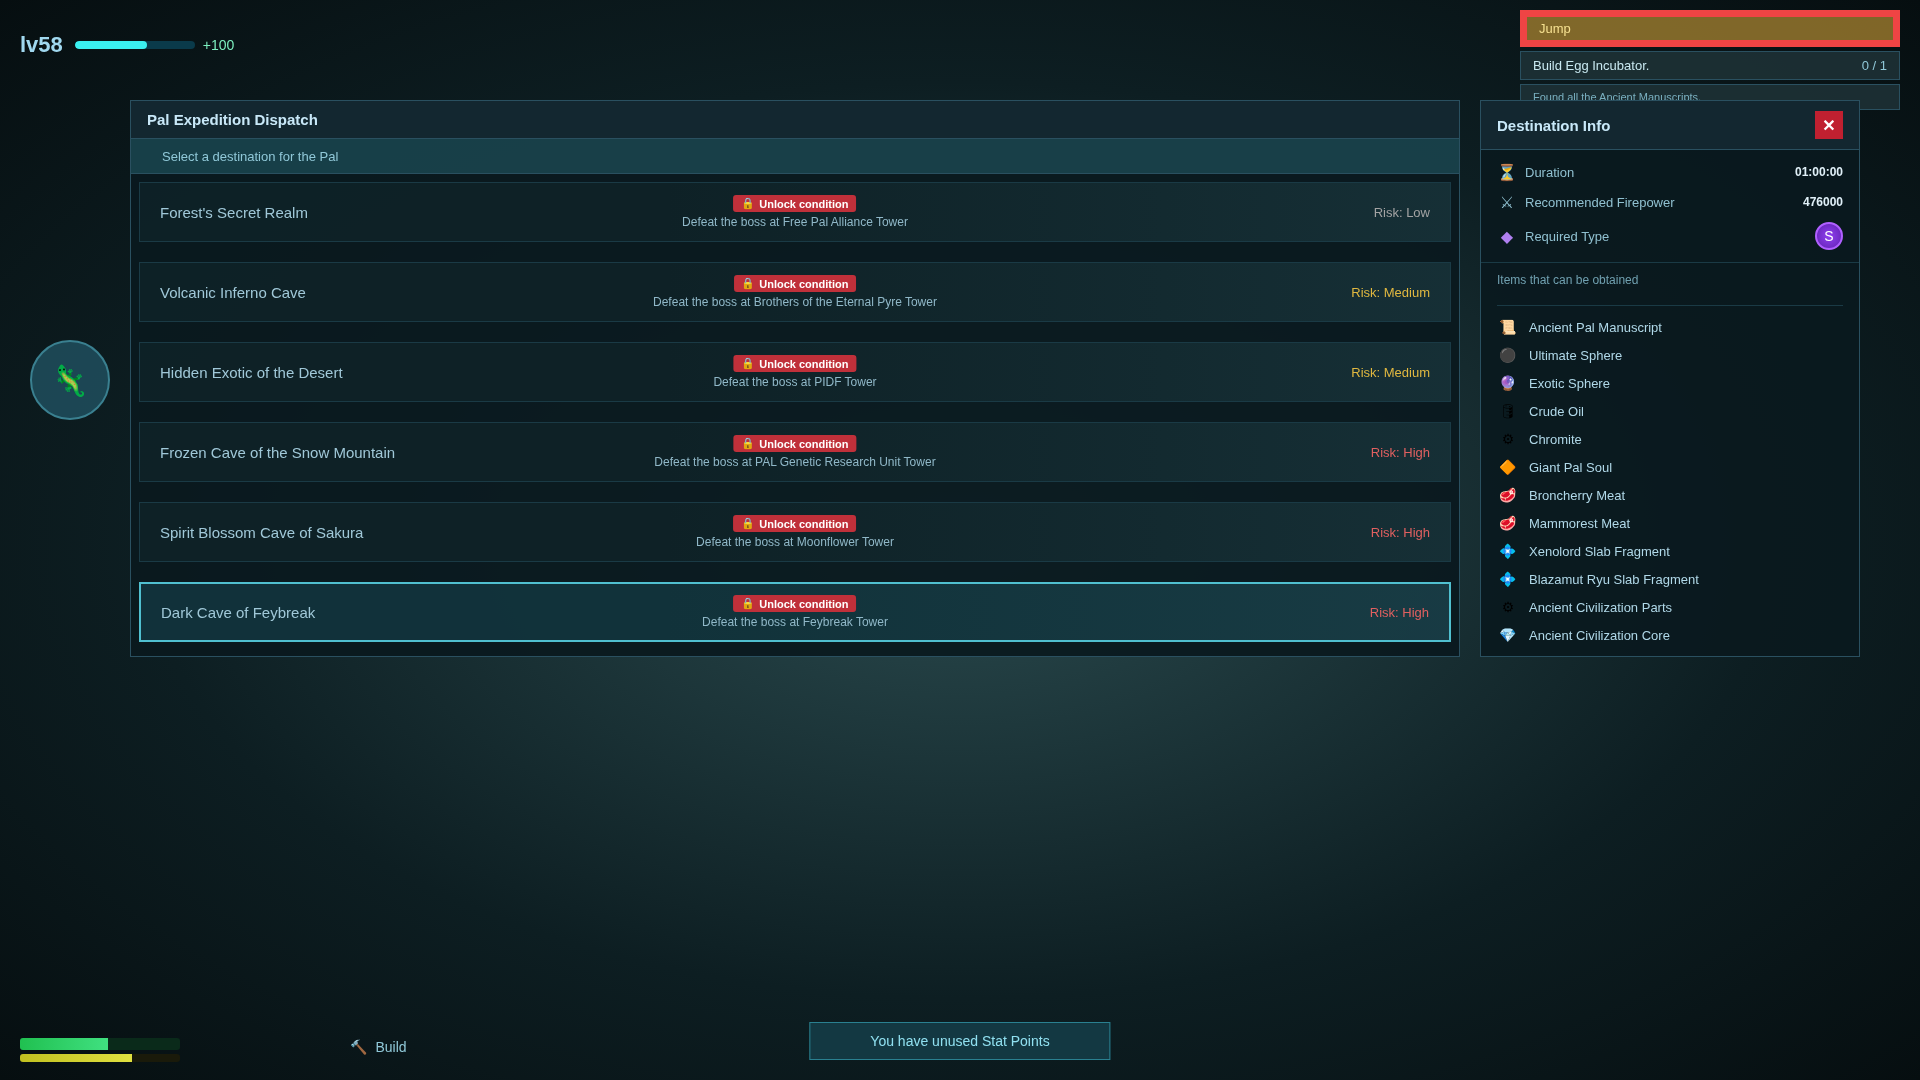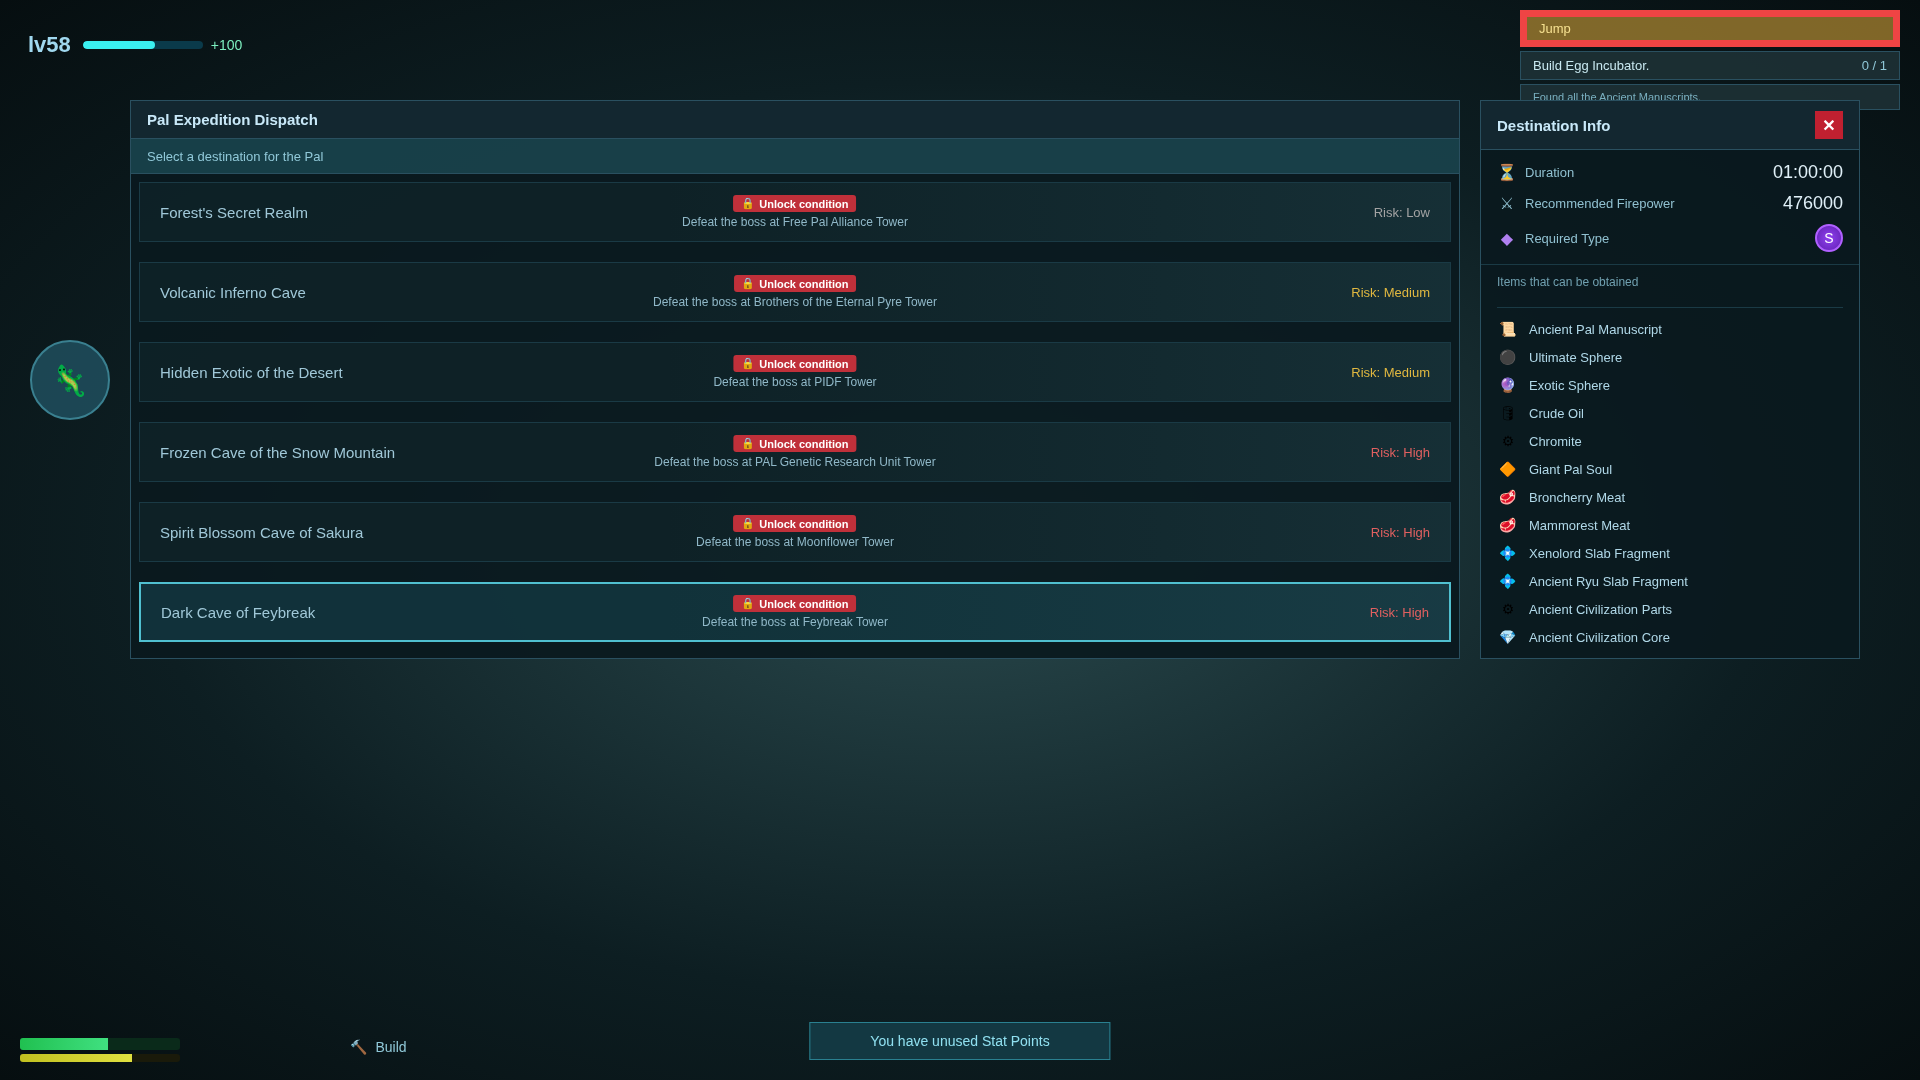--- a/index.html
+++ b/index.html
@@ -16,21 +16,21 @@
     .bg {
       position: absolute;
       inset: 0;
       background: radial-gradient(ellipse at 50% 50%, #2a4a4e 0%, #0d1e22 60%, #060e10 100%);
     }
 
     
     .top-hud {
       position: absolute;
       top: 0;
-      left: 8px;
+      left: 0;
       right: 0;
       height: 90px;
       display: flex;
       align-items: center;
       padding: 0 20px;
     }
 
     .level-badge {
       display: flex;
       align-items: center;
@@ -117,21 +117,21 @@
     }
     .panel-header-title {
       color: #c8e8f8;
       font-size: 15px;
       font-weight: 600;
     }
 
     .panel-subtitle {
       background: rgba(30, 80, 90, 0.7);
       border-bottom: 1px solid #2a5060;
-      padding: 8px 16px;
+      padding: 8px 31px;
     }
     .panel-subtitle-text {
       color: #90c8d8;
       font-size: 13px;
     }
 
     .destination-list {
       padding: 8px;
       display: flex;
       flex-direction: column;
@@ -239,22 +239,22 @@
     }
     .stat-left {
       display: flex;
       align-items: center;
       gap: 8px;
       color: #90c0d0;
       font-size: 13px;
     }
     .stat-value {
       color: #e0f0f8;
-      font-size: 18px;
-      font-weight: 400;
+      font-size: 12px;
+      font-weight: 700;
       text-align: center;
     }
 
     .stat-icon {
       width: 20px;
       height: 20px;
       display: flex;
       align-items: center;
       justify-content: center;
       color: #70b0c0;
@@ -594,21 +594,21 @@
           <div class="item-row">
             <div class="item-icon">🥩</div>
             <span class="item-name">Mammorest Meat</span>
           </div>
           <div class="item-row">
             <div class="item-icon">💠</div>
             <span class="item-name">Xenolord Slab Fragment</span>
           </div>
           <div class="item-row">
             <div class="item-icon">💠</div>
-            <span class="item-name">Ancient Ryu Slab Fragment</span>
+            <span class="item-name">Blazamut Ryu Slab Fragment</span>
           </div>
           <div class="item-row">
             <div class="item-icon">⚙</div>
             <span class="item-name">Ancient Civilization Parts</span>
           </div>
           <div class="item-row">
             <div class="item-icon">💎</div>
             <span class="item-name">Ancient Civilization Core</span>
           </div>
         </div>

